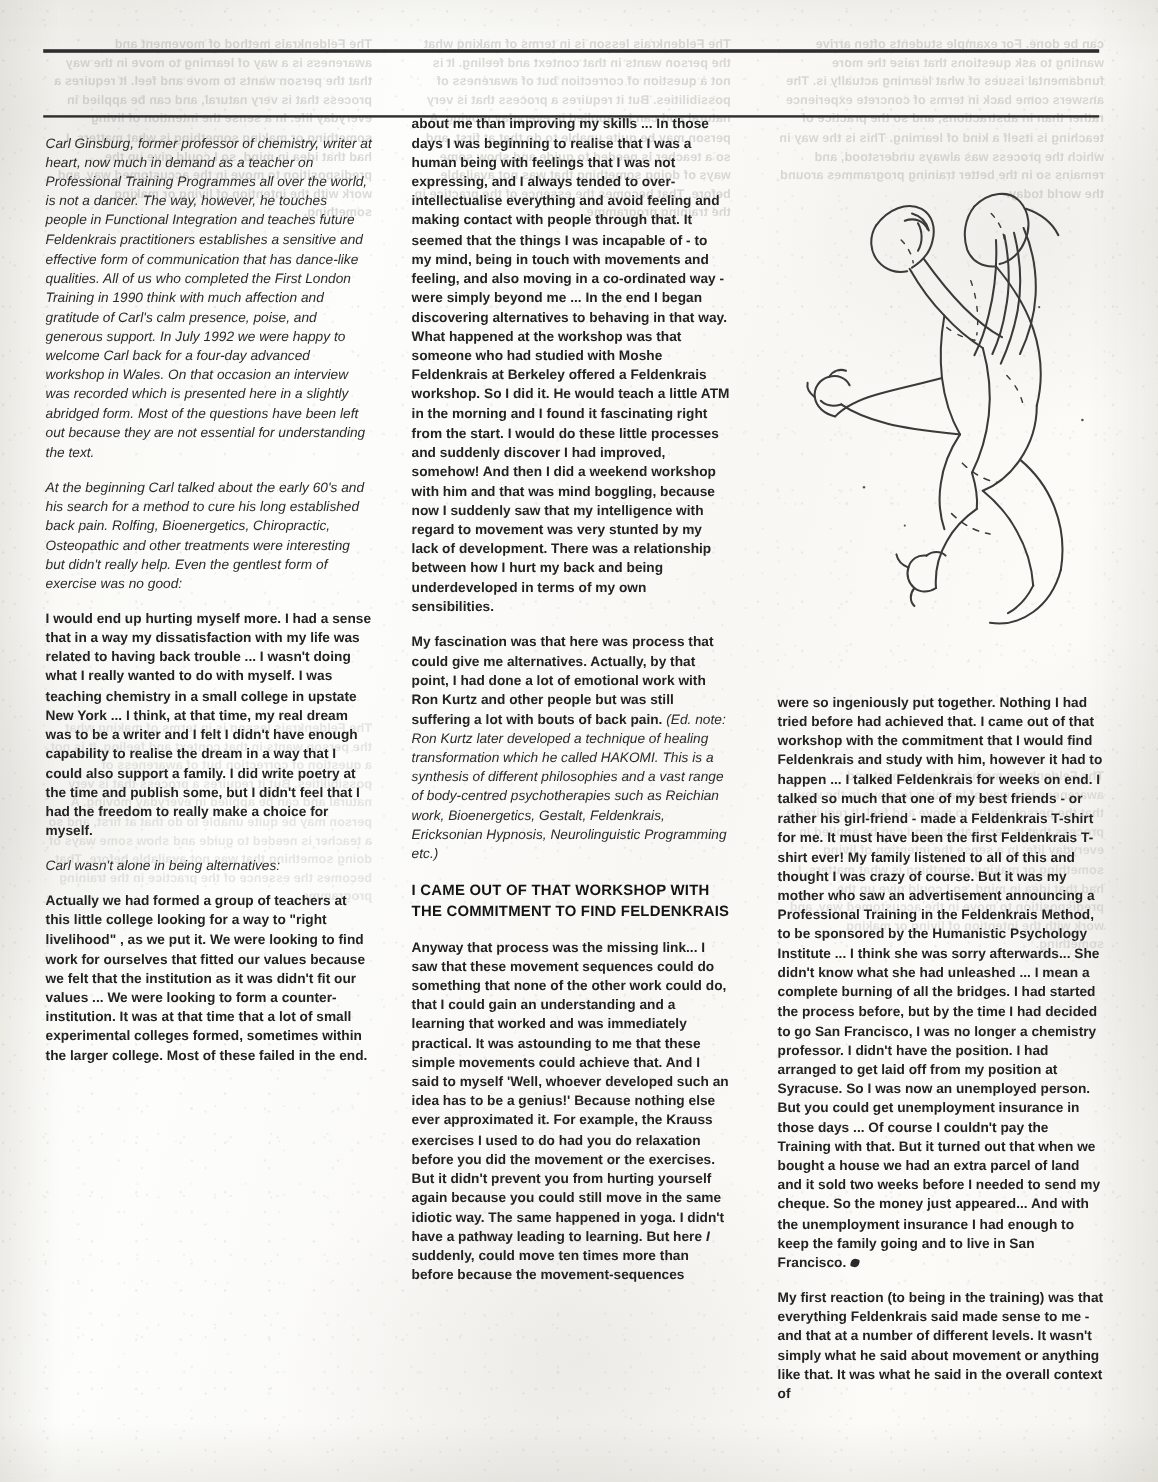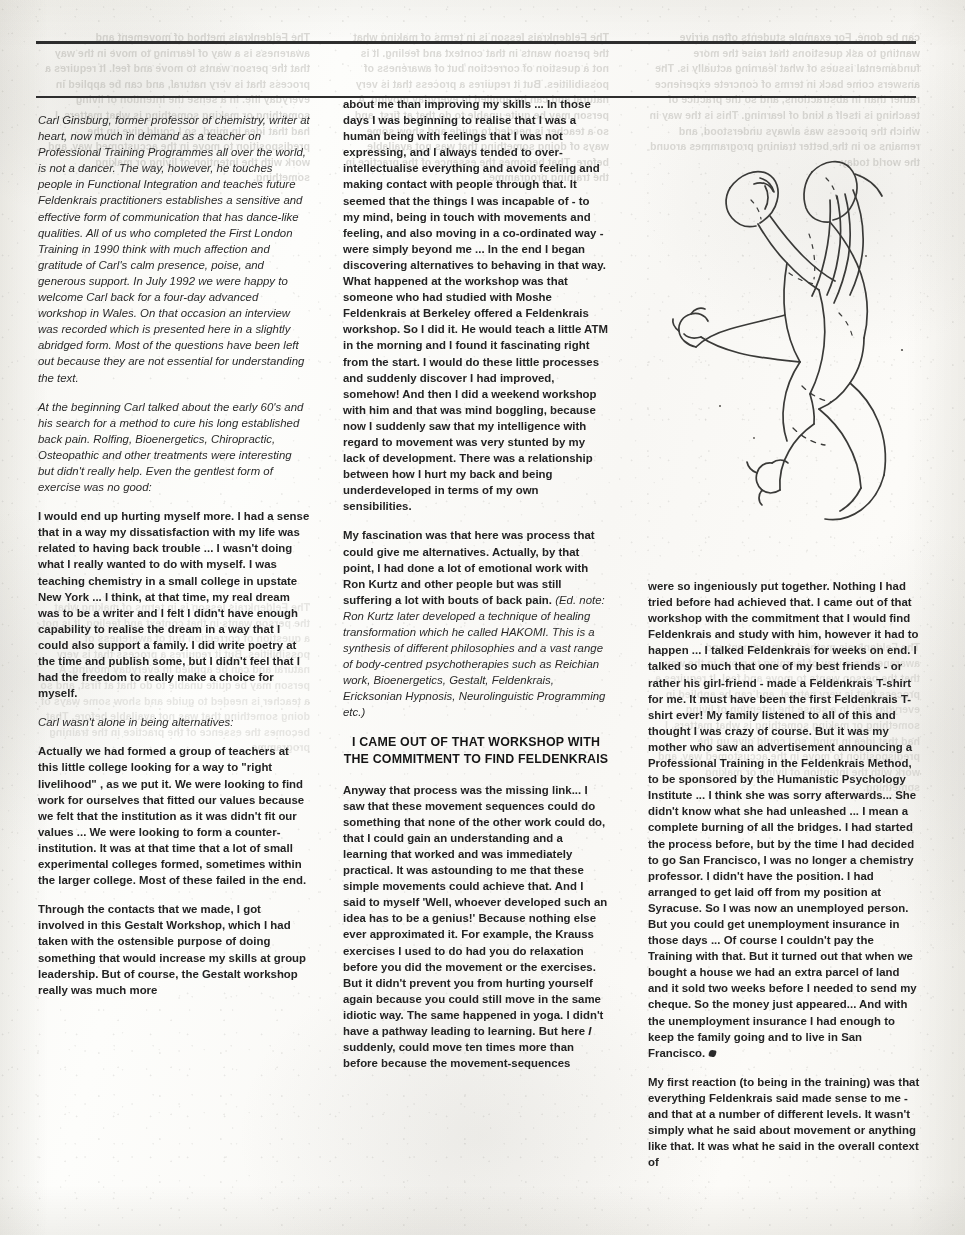--- a/index.html
+++ b/index.html
@@ -117,21 +117,21 @@
   }
   .para.tight { margin-bottom: 0; }
   .para.italic {
     font-style: italic;
     font-weight: normal;
     color: #2a2a2a;
   }
 
   #subhead {
     margin: 4px 0 14px 0;
-    text-align: center;
+    text-align: left;
     font-size: 12.4px;
     font-weight: bold;
     line-height: 17px;
     color: #151515;
     letter-spacing: 0.2px;
   }
 
   
   #illustration {
     position: absolute;
@@ -183,21 +183,20 @@
   </div>
 
   <div class="rule" id="rule-under-header"></div>
 
   <div class="col" id="col-1">
     <p class="para italic">Carl Ginsburg, former professor of chemistry, writer at heart, now much in demand as a teacher on Professional Training Programmes all over the world, is not a dancer.  The way, however, he touches people in Functional Integration and teaches future Feldenkrais practitioners establishes a sensitive and effective form of communication that has dance-like qualities.  All of us who completed the First London Training in 1990 think with much affection and gratitude of Carl's calm presence, poise, and generous support.  In July 1992 we were happy to welcome Carl back for a four-day advanced workshop in Wales.  On that occasion an interview was recorded which is presented here in a slightly abridged form.  Most of the questions have been left out because they are not essential for understanding the text.</p>
     <p class="para italic">At the beginning Carl talked about the early 60's and his search for a method to cure his long established back pain.  Rolfing, Bioenergetics, Chiropractic, Osteopathic and other treatments were interesting but didn't really help.  Even the gentlest form of exercise was no good:</p>
     <p class="para">I would end up hurting myself more.  I had a sense that in a way my dissatisfaction with my life was related to having back trouble ... I wasn't doing what I really wanted to do with myself. I was teaching chemistry  in a small college in upstate New York ... I think, at that time, my real dream was to be a writer and I felt I didn't have enough capability to realise the dream in a way that I could also support a family.  I did write poetry at the time and publish some, but I didn't feel that I had the freedom to really make a choice for myself.</p>
     <p class="para italic">Carl wasn't alone in being alternatives:</p>
     <p class="para">Actually we had formed a group of teachers at this little college looking for a way to "right livelihood" , as we put it.   We were looking to find work for ourselves that fitted our values because we felt that the institution as it was didn't fit our values ... We were looking to form a counter-institution.  It was at that time that a lot of small experimental colleges formed, sometimes within the larger college. Most of these failed in the end.</p>
-    <p class="para tight">Through the contacts that we made, I got involved in this Gestalt Workshop, which I had taken with the ostensible purpose of doing something that would increase my skills at group leadership.  But of course, the Gestalt workshop really was much more</p>
   </div>
 
   <div class="col" id="col-2">
     <p class="para">about me than improving my skills ... In those days I was beginning to realise that I was a human being with feelings that I was not expressing, and I always tended to over-intellectualise everything and avoid feeling and making contact with people through that.  It seemed that the things I was incapable of - to my mind, being in touch with movements and feeling, and also moving in a co-ordinated way - were simply beyond me ... In the end I began discovering alternatives to behaving in that way.  What happened at the workshop was that someone who had studied with Moshe Feldenkrais at Berkeley offered a Feldenkrais workshop. So I did it. He would teach a little ATM in the morning and I found it fascinating right from the start.  I would do these little processes and suddenly discover I had improved, somehow!  And then I did a weekend workshop with him and that was mind boggling, because now I suddenly saw that my intelligence with regard to movement was very stunted by my lack of development.  There was a relationship between how I hurt my back and being underdeveloped in terms of my own sensibilities.</p>
     <p class="para"><span>My fascination was that here was process that could give me alternatives. Actually, by that point, I had done a lot of emotional work with Ron Kurtz and other people but was still suffering a lot with bouts of back pain.  </span><span class="para italic" style="display:inline; margin:0;">(Ed. note:  Ron Kurtz later developed a technique of healing transformation which he called HAKOMI.  This is a synthesis of different philosophies and a vast range of body-centred psychotherapies such as Reichian work, Bioenergetics, Gestalt, Feldenkrais, Ericksonian Hypnosis, Neurolinguistic Programming etc.)</span></p>
     <h2 id="subhead">I CAME OUT OF THAT WORKSHOP WITH THE COMMITMENT TO FIND FELDENKRAIS</h2>
     <p class="para tight"><span>Anyway that process was the missing link... I saw that these movement sequences could do something that none of the other work could do, that I could gain an understanding  and a learning that worked and was immediately practical. It was astounding to me that these simple movements could achieve that.  And I said to myself 'Well, whoever developed such an idea has to be a genius!'  Because nothing else ever approximated it.  For example, the Krauss exercises I used to do had you do relaxation before you did the movement or the exercises. But it didn't prevent you from hurting yourself again because you could still move in the same idiotic way.  The same happened in yoga.  I didn't have a pathway leading to learning.  But here </span><span style="font-style:italic;">I</span><span> suddenly, could move ten times more than before because the movement-sequences</span></p>
   </div>
 
   <div id="illustration" aria-label="line drawing of a reclining human figure">

